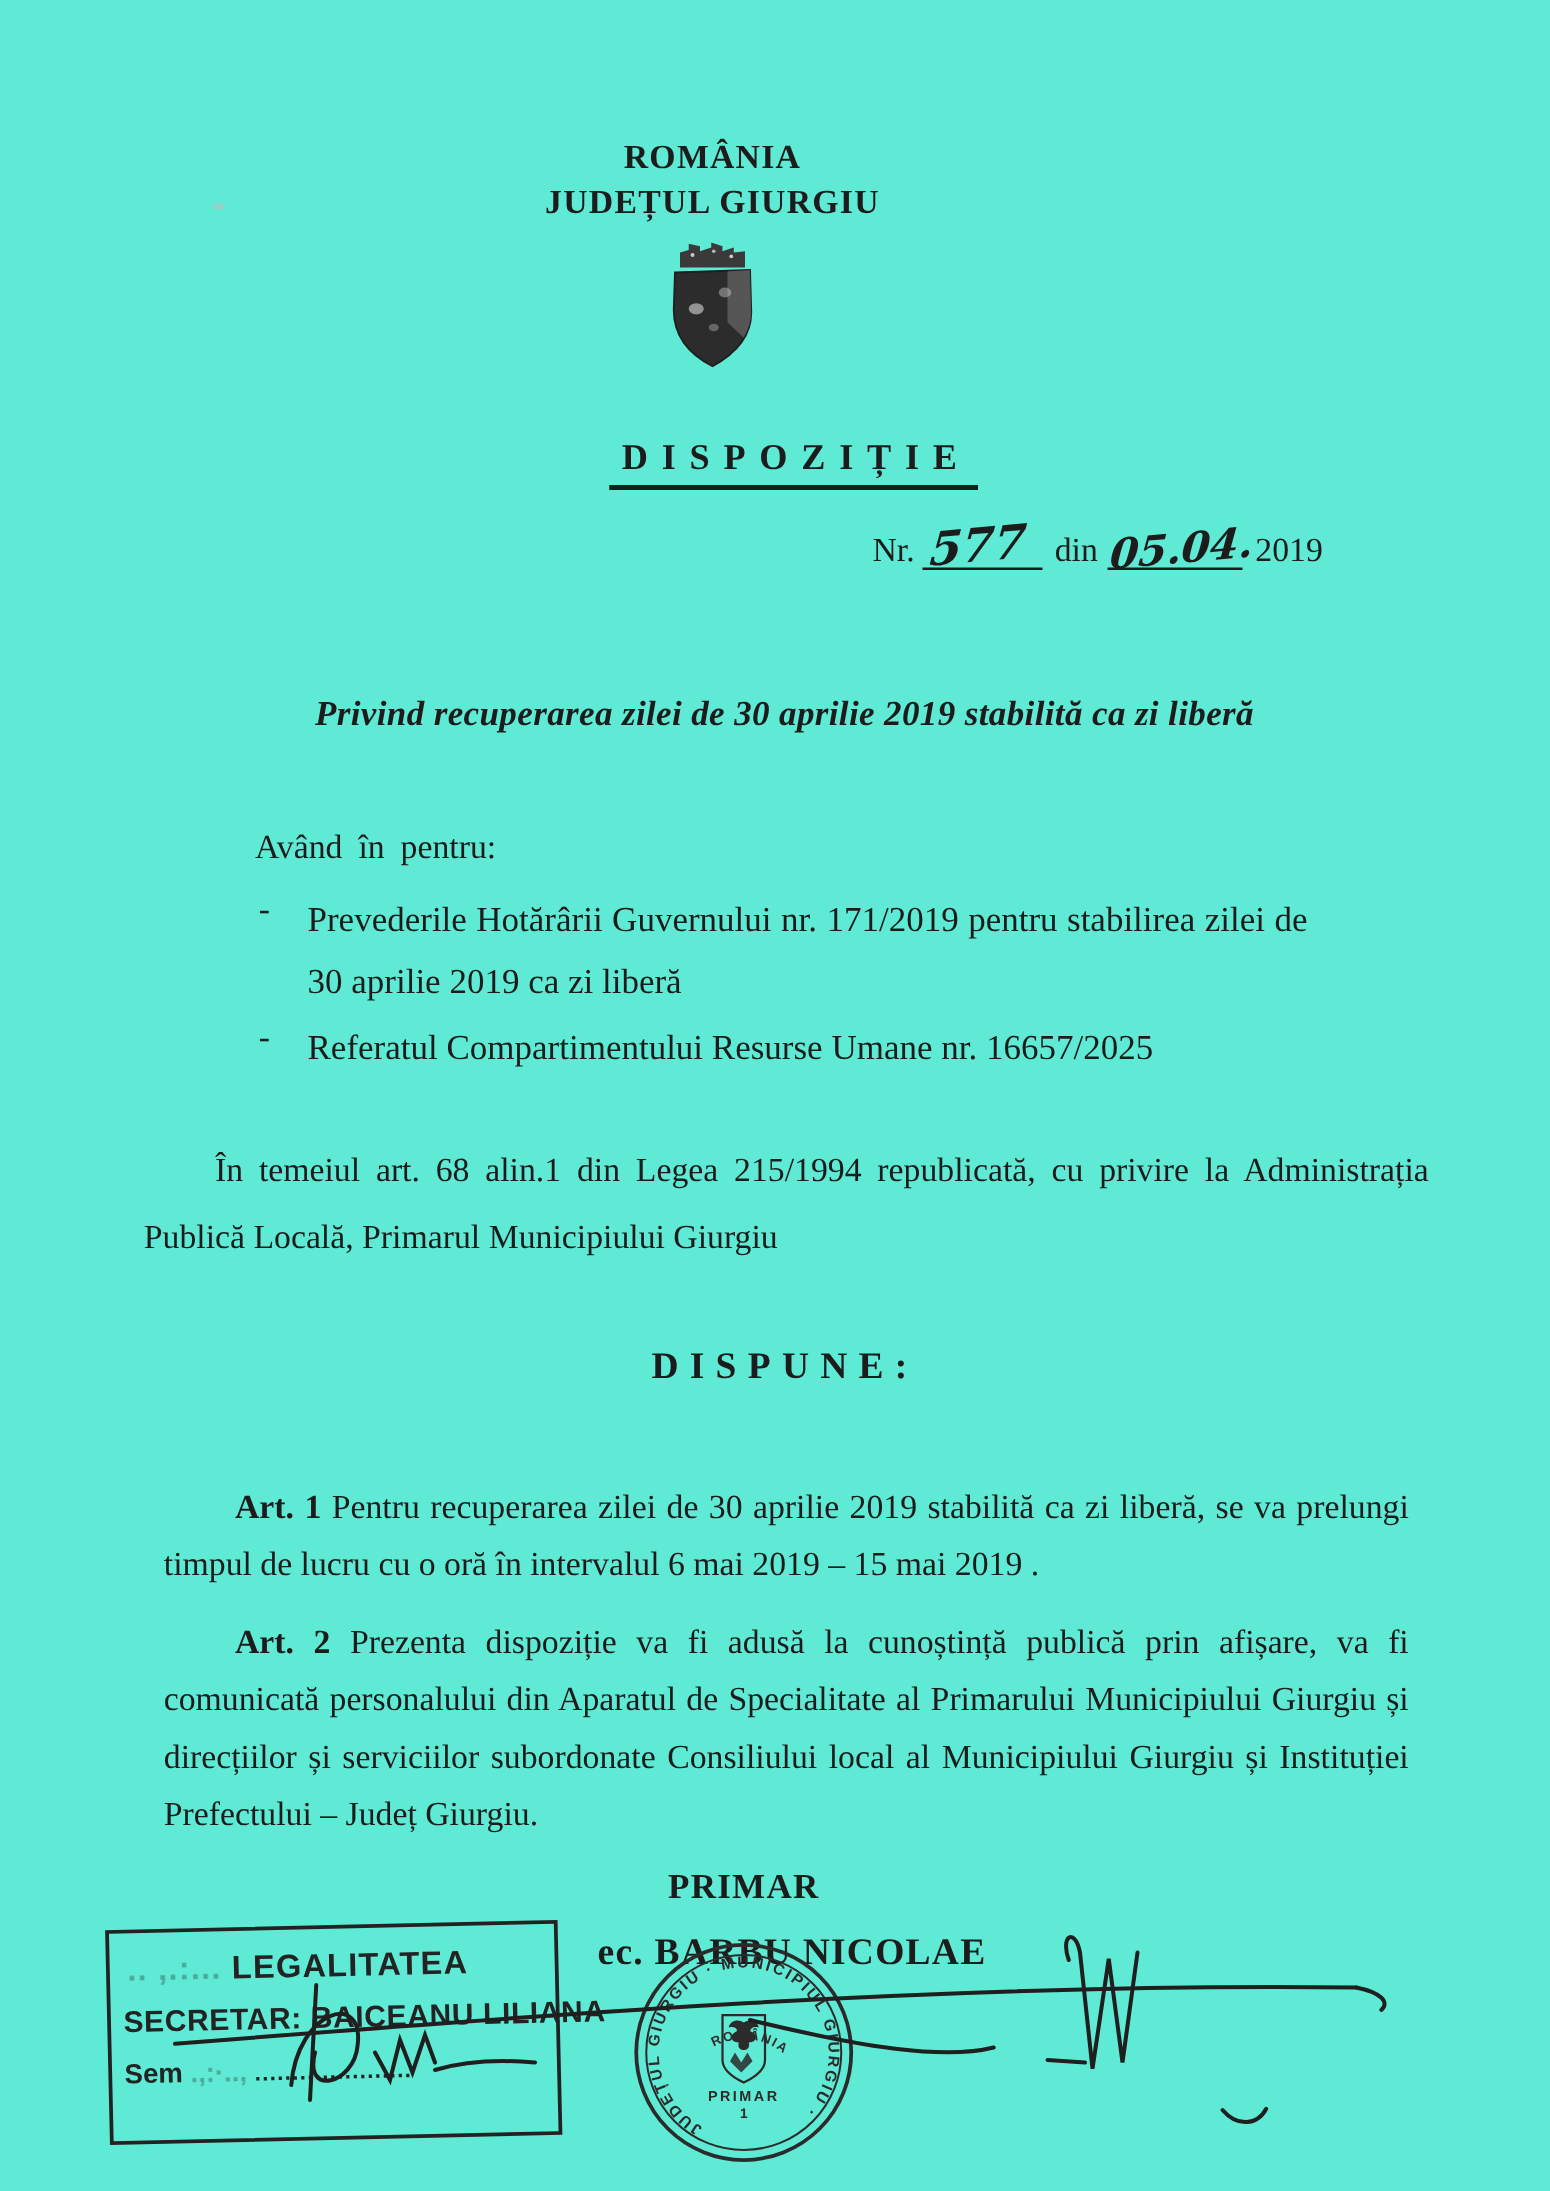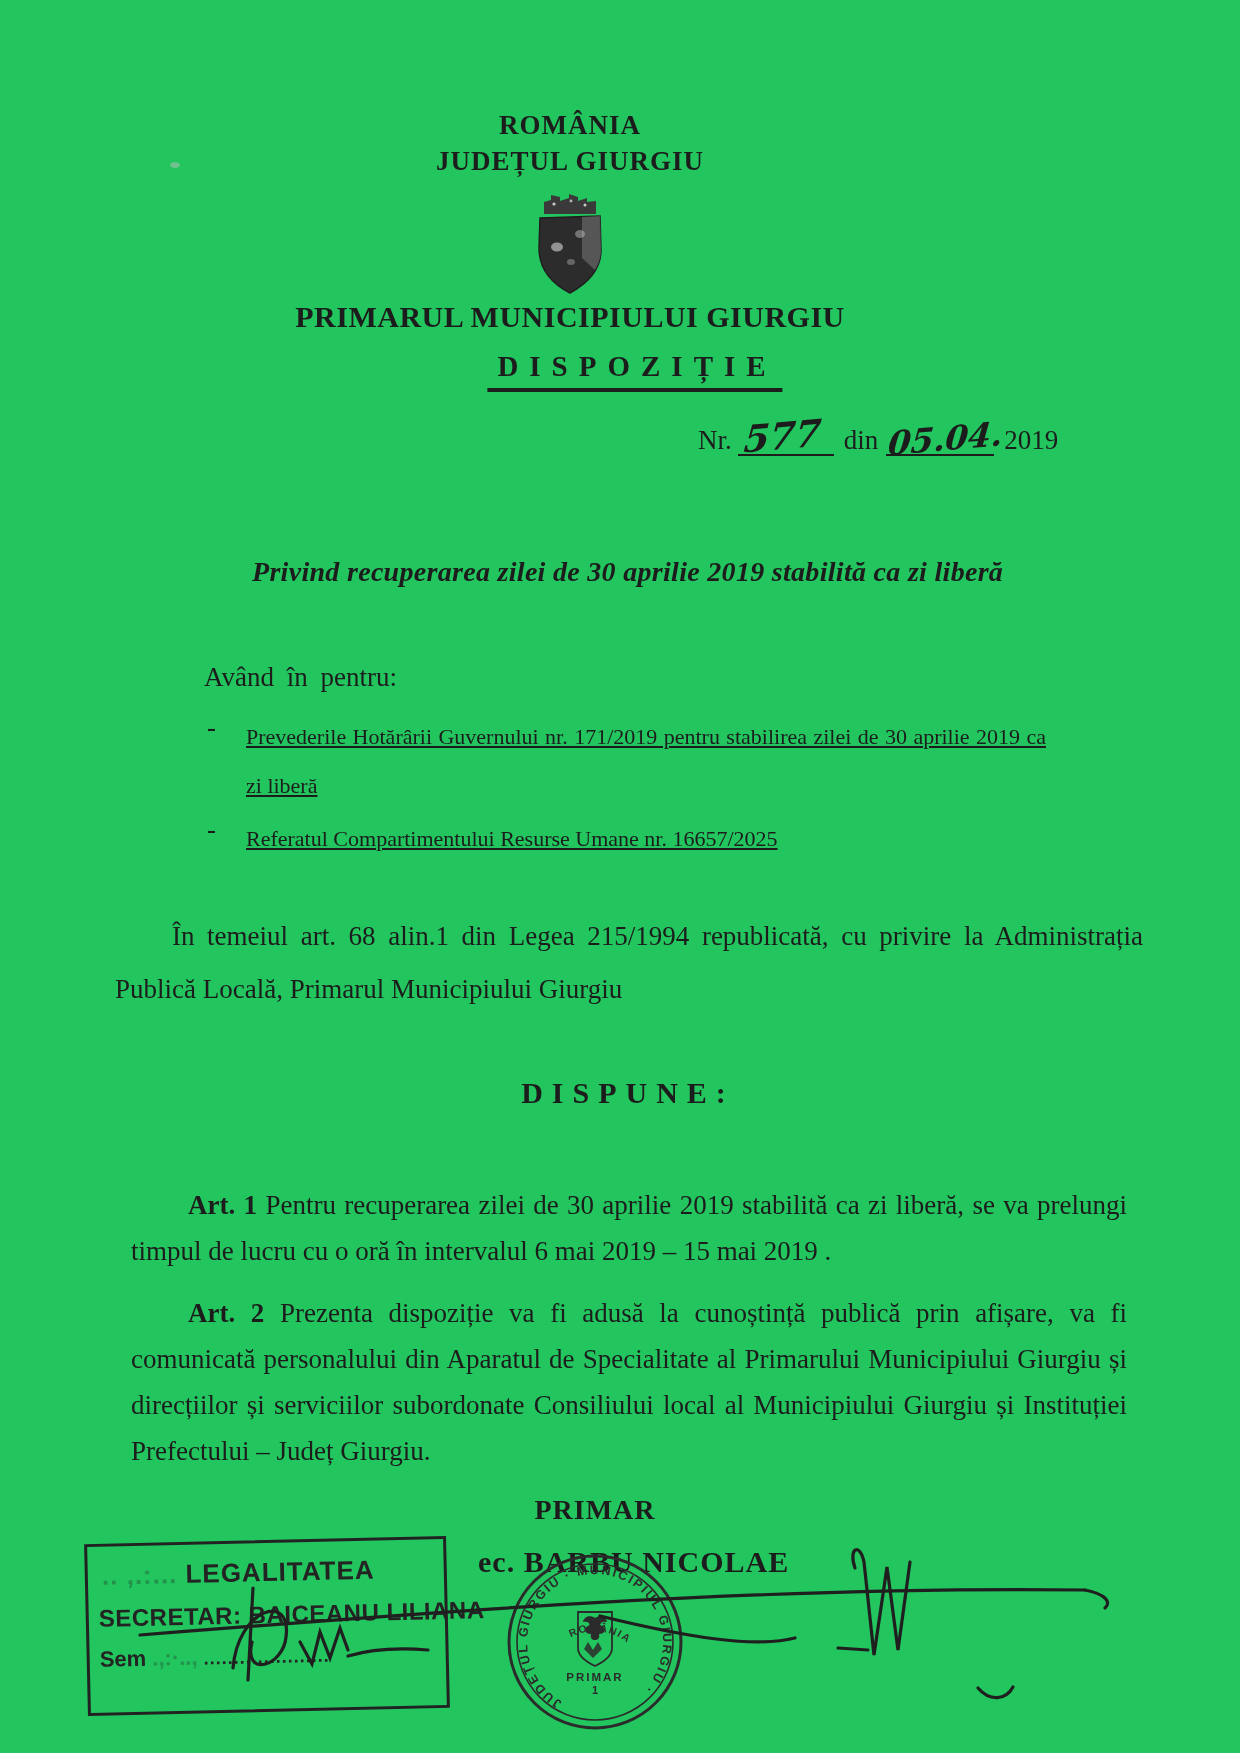--- a/index.html
+++ b/index.html
@@ -1,18 +1,18 @@
 <!DOCTYPE html>
 <html><head>
 <meta charset="utf-8">
 <style>
   html,body{margin:0;padding:0;background:#e8e8e8;}
   .page{
     position:relative;width:1240px;height:1753px;margin:0 auto;
-    background:#22c55e;color:#1c1c1c;overflow:hidden;
+    background:#5eead4;color:#1c1c1c;overflow:hidden;
     font-family:"Liberation Serif","DejaVu Serif",serif;
   }
   .abs{position:absolute;}
   .ctr{left:0;width:1140px;text-align:center;}
   .hdr{font-weight:bold;font-size:27px;letter-spacing:1px;}
   .issuer{font-weight:bold;font-size:30px;letter-spacing:.5px;}
   .doctype{
     left:calc(50% + 15px);transform:translateX(-50%);
     font-weight:bold;font-size:29px;letter-spacing:11px;
     border-bottom:4px solid #1c1c1c;padding:0 6px 5px 10px;white-space:nowrap;
@@ -22,21 +22,21 @@
   .u1{width:96px;margin:0 10px 0 6px;}
   .u2{width:108px;margin:0 10px 0 8px;}
   .hand{
     position:absolute;bottom:-4px;left:6px;
     font-family:"DejaVu Serif",serif;font-style:italic;font-weight:bold;
     font-size:37px;transform:rotate(-5deg) skewX(-10deg);white-space:nowrap;
   }
   .subject{left:252px;top:556px;font-size:28px;font-weight:bold;font-style:italic;letter-spacing:.3px;}
   .havein{left:204px;top:662px;font-size:27px;word-spacing:6px;}
   .bullet-dash{font-size:27px;}
-  .bullet-text{font-size:22px;line-height:49px;text-align:justify;text-decoration:underline;}
+  .bullet-text{font-size:28px;line-height:49px;text-align:justify;}
   .b1{left:207px;top:712px;}
   .b2{left:207px;top:814px;}
   .btxt{left:246px;width:800px;}
   .legal{left:115px;top:910px;width:1028px;font-size:27px;line-height:53px;text-align:justify;text-indent:57px;}
   .dispune{
     left:calc(50% + 8px);transform:translateX(-50%);top:1064px;
     font-weight:bold;font-size:30px;letter-spacing:9px;white-space:nowrap;margin-top:12px;
   }
   .articles{left:115px;top:1166px;width:1028px;font-size:27px;line-height:46px;text-align:justify;}
   .articles p{margin:16px;text-indent:57px;}
@@ -71,21 +71,20 @@
     <circle cx="30" cy="12" r="1.6" fill="#efefef" opacity=".8"></circle>
     <circle cx="47" cy="9" r="1.4" fill="#efefef" opacity=".7"></circle>
     <circle cx="61" cy="13" r="1.5" fill="#efefef" opacity=".8"></circle>
     <path d="M16,26 L76,24 L77,58 Q77,84 46,101 Q15,85 15,56 Z" fill="#2c2c2c" stroke="#1f1f1f" stroke-width="1.5"></path>
     <path d="M58,25 L76,24 L77,58 Q77,68 71,78 L58,66 Z" fill="#8a8a8a" opacity=".45"></path>
     <ellipse cx="33" cy="55" rx="6" ry="4.5" fill="#e9e9e9" opacity=".55"></ellipse>
     <ellipse cx="56" cy="42" rx="5" ry="4" fill="#dcdcdc" opacity=".4"></ellipse>
     <ellipse cx="47" cy="70" rx="4" ry="3" fill="#d5d5d5" opacity=".35"></ellipse>
   </svg>
 
-  <div class="abs ctr issuer" style="top:300px">PRIMARUL MUNICIPIULUI GIURGIU</div>
   <div class="abs doctype" style="top:350px">DISPOZIȚIE</div>
 
   <div class="abs nrline">
     <span>Nr.</span><span class="uline u1"><span class="hand">577</span></span><span>din</span><span class="uline u2"><span class="hand" style="font-size:33px;left:2px;">05.04.</span></span><span>2019</span>
   </div>
 
   <div class="abs subject">Privind recuperarea zilei de 30 aprilie 2019 stabilită ca zi liberă</div>
 
   <div class="abs havein">Având  în pentru:</div>
 

